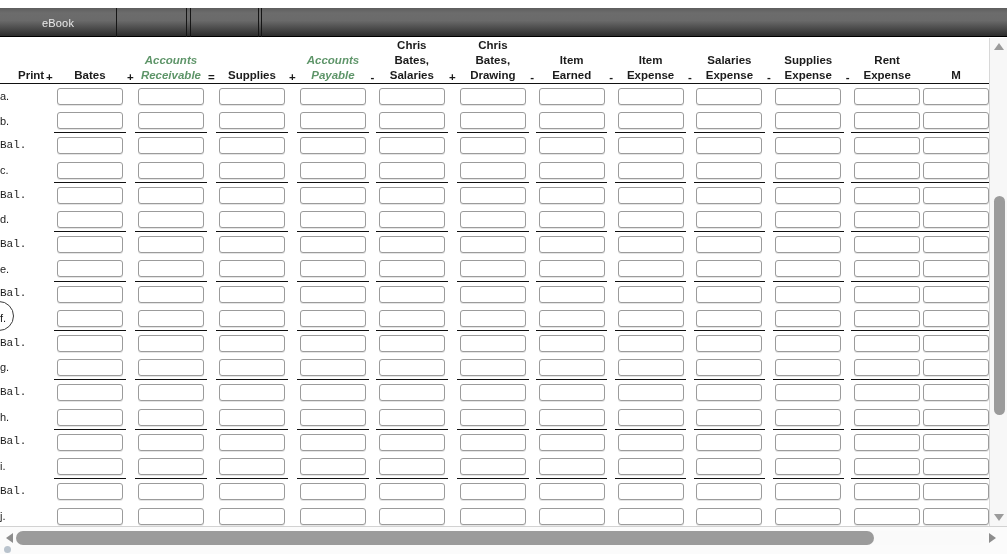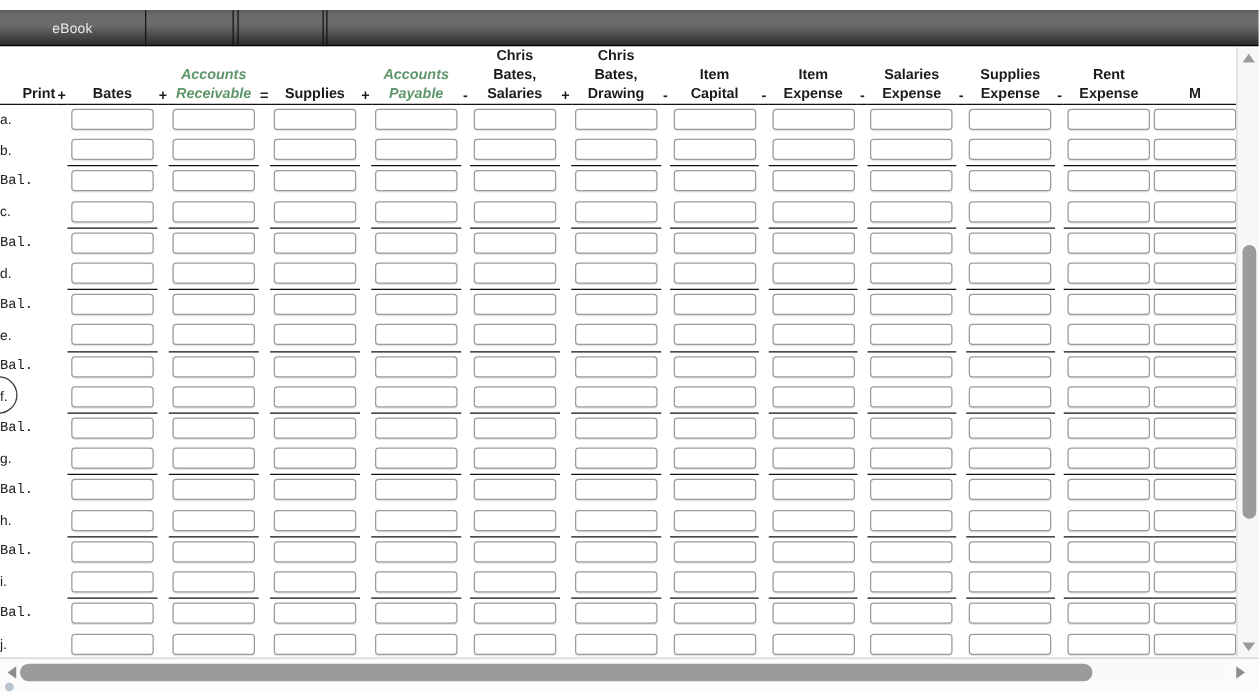--- a/index.html
+++ b/index.html
@@ -181,21 +181,21 @@
             </th>
             <th class="op" style="width: 18px;">+</th>
             <th class="hd" style="width: 88px;">
               <div>Chris</div>
               <div>Bates,</div>
               <div>Drawing</div>
             </th>
             <th class="op" style="width: 18px;">-</th>
             <th class="hd" style="width: 88px;">
               <div>Item</div>
-              <div>Capital</div>
+              <div>Earned</div>
             </th>
             <th class="op" style="width: 18px;">-</th>
             <th class="hd" style="width: 88px;">
               <div>Item</div>
               <div>Expense</div>
             </th>
             <th class="op" style="width: 18px;">-</th>
             <th class="hd" style="width: 88px;">
               <div>Salaries</div>
               <div>Expense</div>

